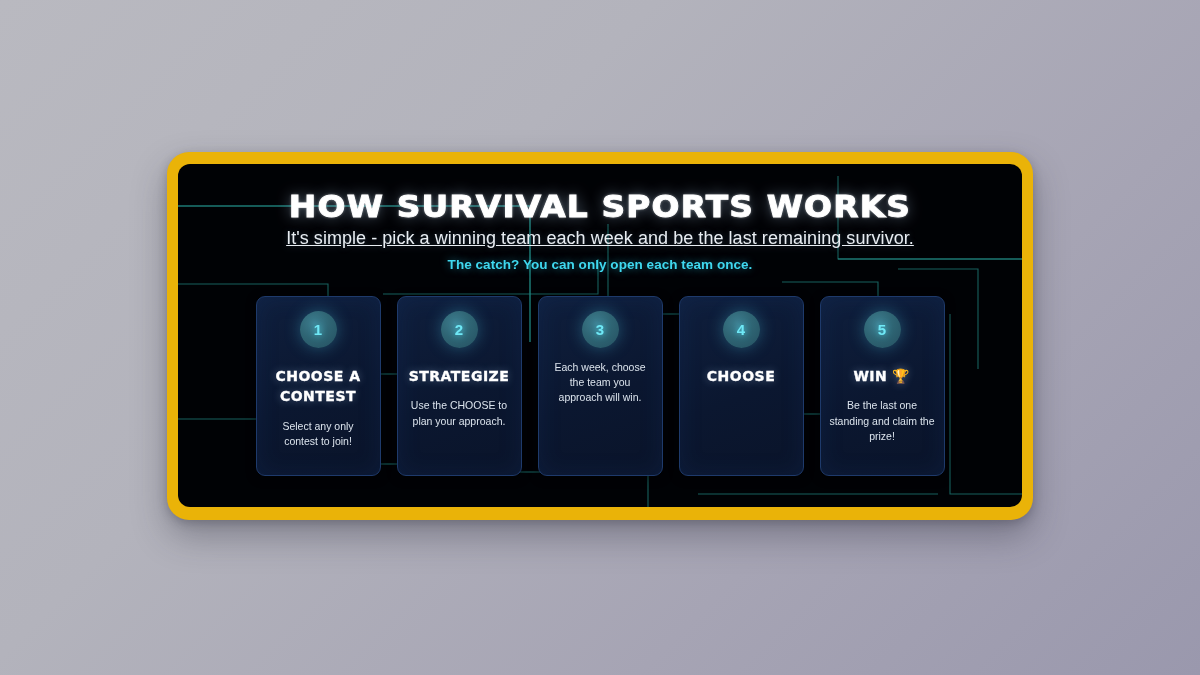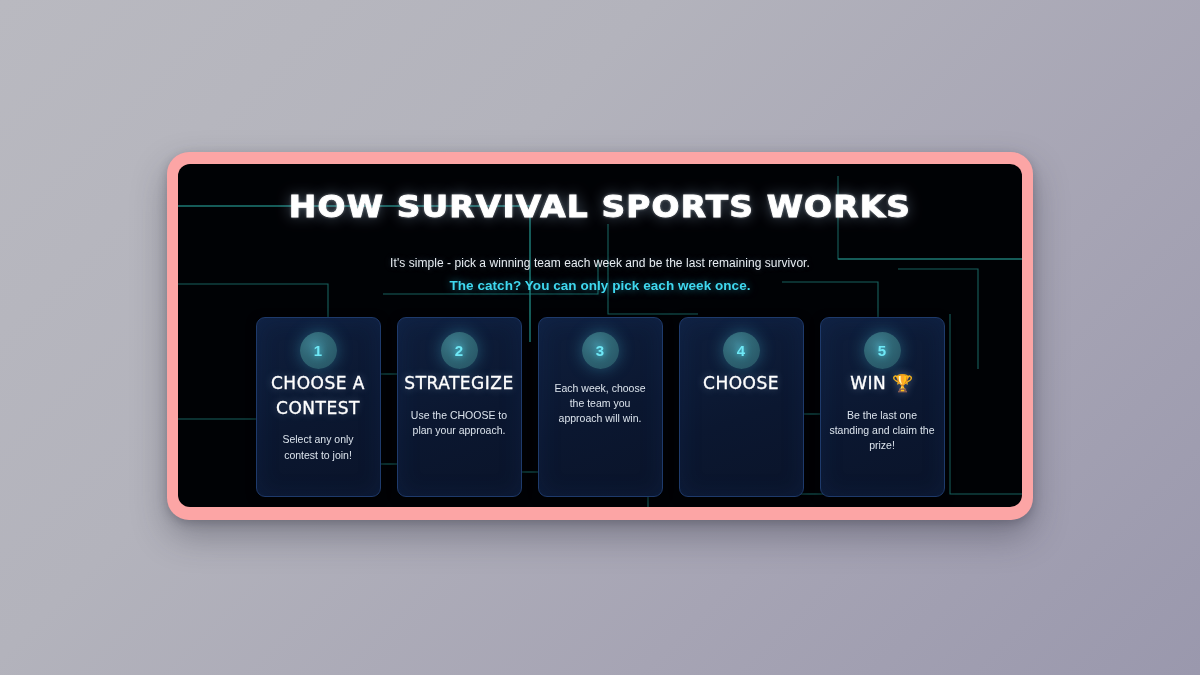--- a/index.html
+++ b/index.html
@@ -16,21 +16,21 @@
     position: relative;
   }
 
   
   .device {
     position: absolute;
     left: 167px;
     top: 152px;
     width: 866px;
     height: 368px;
-    background: #fca5a5;
+    background: #eab308;
     border-radius: 22px;
     padding: 12px 11px 13px 11px;
     box-shadow: 0 16px 34px rgba(40,40,55,0.35),
                 0 3px 10px rgba(40,40,55,0.25);
   }
 
   .screen {
     position: relative;
     width: 100%;
     height: 100%;
@@ -64,25 +64,26 @@
     line-height: 1;
     letter-spacing: 1.1px;
     color: #ffffff;
     transform: scaleX(1.06);
     text-shadow: 0 0 14px rgba(190,225,255,0.45),
                  0 0 3px rgba(255,255,255,0.6);
     -webkit-text-stroke: 0.9px #ffffff;
   }
 
   .subline {
-    margin-top: 34px;
-    font-size: 12px;
+    margin-top: 6px;
+    font-size: 18px;
     color: #e8edf2;
     letter-spacing: 0.05px;
     text-shadow: 0 0 6px rgba(120,170,200,0.35);
+    text-decoration: underline;
   }
 
   .catchline {
     margin-top: 8px;
     font-size: 13.5px;
     font-weight: 700;
     color: #3fd8ef;
     letter-spacing: 0.05px;
     text-shadow: 0 0 8px rgba(60,210,240,0.55);
   }
@@ -119,24 +120,24 @@
     justify-content: center;
     font-weight: 700;
     font-size: 15px;
     color: #6fe8f6;
     text-shadow: 0 0 7px rgba(80,230,250,0.9);
     box-shadow: 0 0 16px rgba(60,160,190,0.45);
     flex: none;
   }
 
   .card-title {
-    margin-top: 2px;
+    margin-top: 18px;
     font-family: "DejaVu Sans", sans-serif;
-    font-weight: 400;
-    font-size: 17px;
+    font-weight: 700;
+    font-size: 14px;
     line-height: 1.45;
     letter-spacing: 0.5px;
     color: #ffffff;
     text-shadow: 0 0 8px rgba(180,215,255,0.4);
     -webkit-text-stroke: 0.35px #ffffff;
   }
 
   .card-desc {
     margin-top: 12px;
     font-size: 10.5px;
@@ -177,21 +178,21 @@
           <path d="M352 42 V178"></path>
         </g>
       </svg>
     </div>
 
     <div class="content">
       <h1 class="headline">HOW SURVIVAL SPORTS WORKS</h1>
 
       <p class="subline">It's simple - pick a winning team each week and be the last remaining survivor.</p>
 
-      <p class="catchline">The catch? You can only pick each week once.</p>
+      <p class="catchline">The catch? You can only open each team once.</p>
 
       <div class="cards">
 
         <div class="card">
           <div class="badge">1</div>
           <div class="card-title">CHOOSE A CONTEST</div>
           <div class="card-desc">Select any only contest to join!</div>
         </div>
 
         <div class="card">

